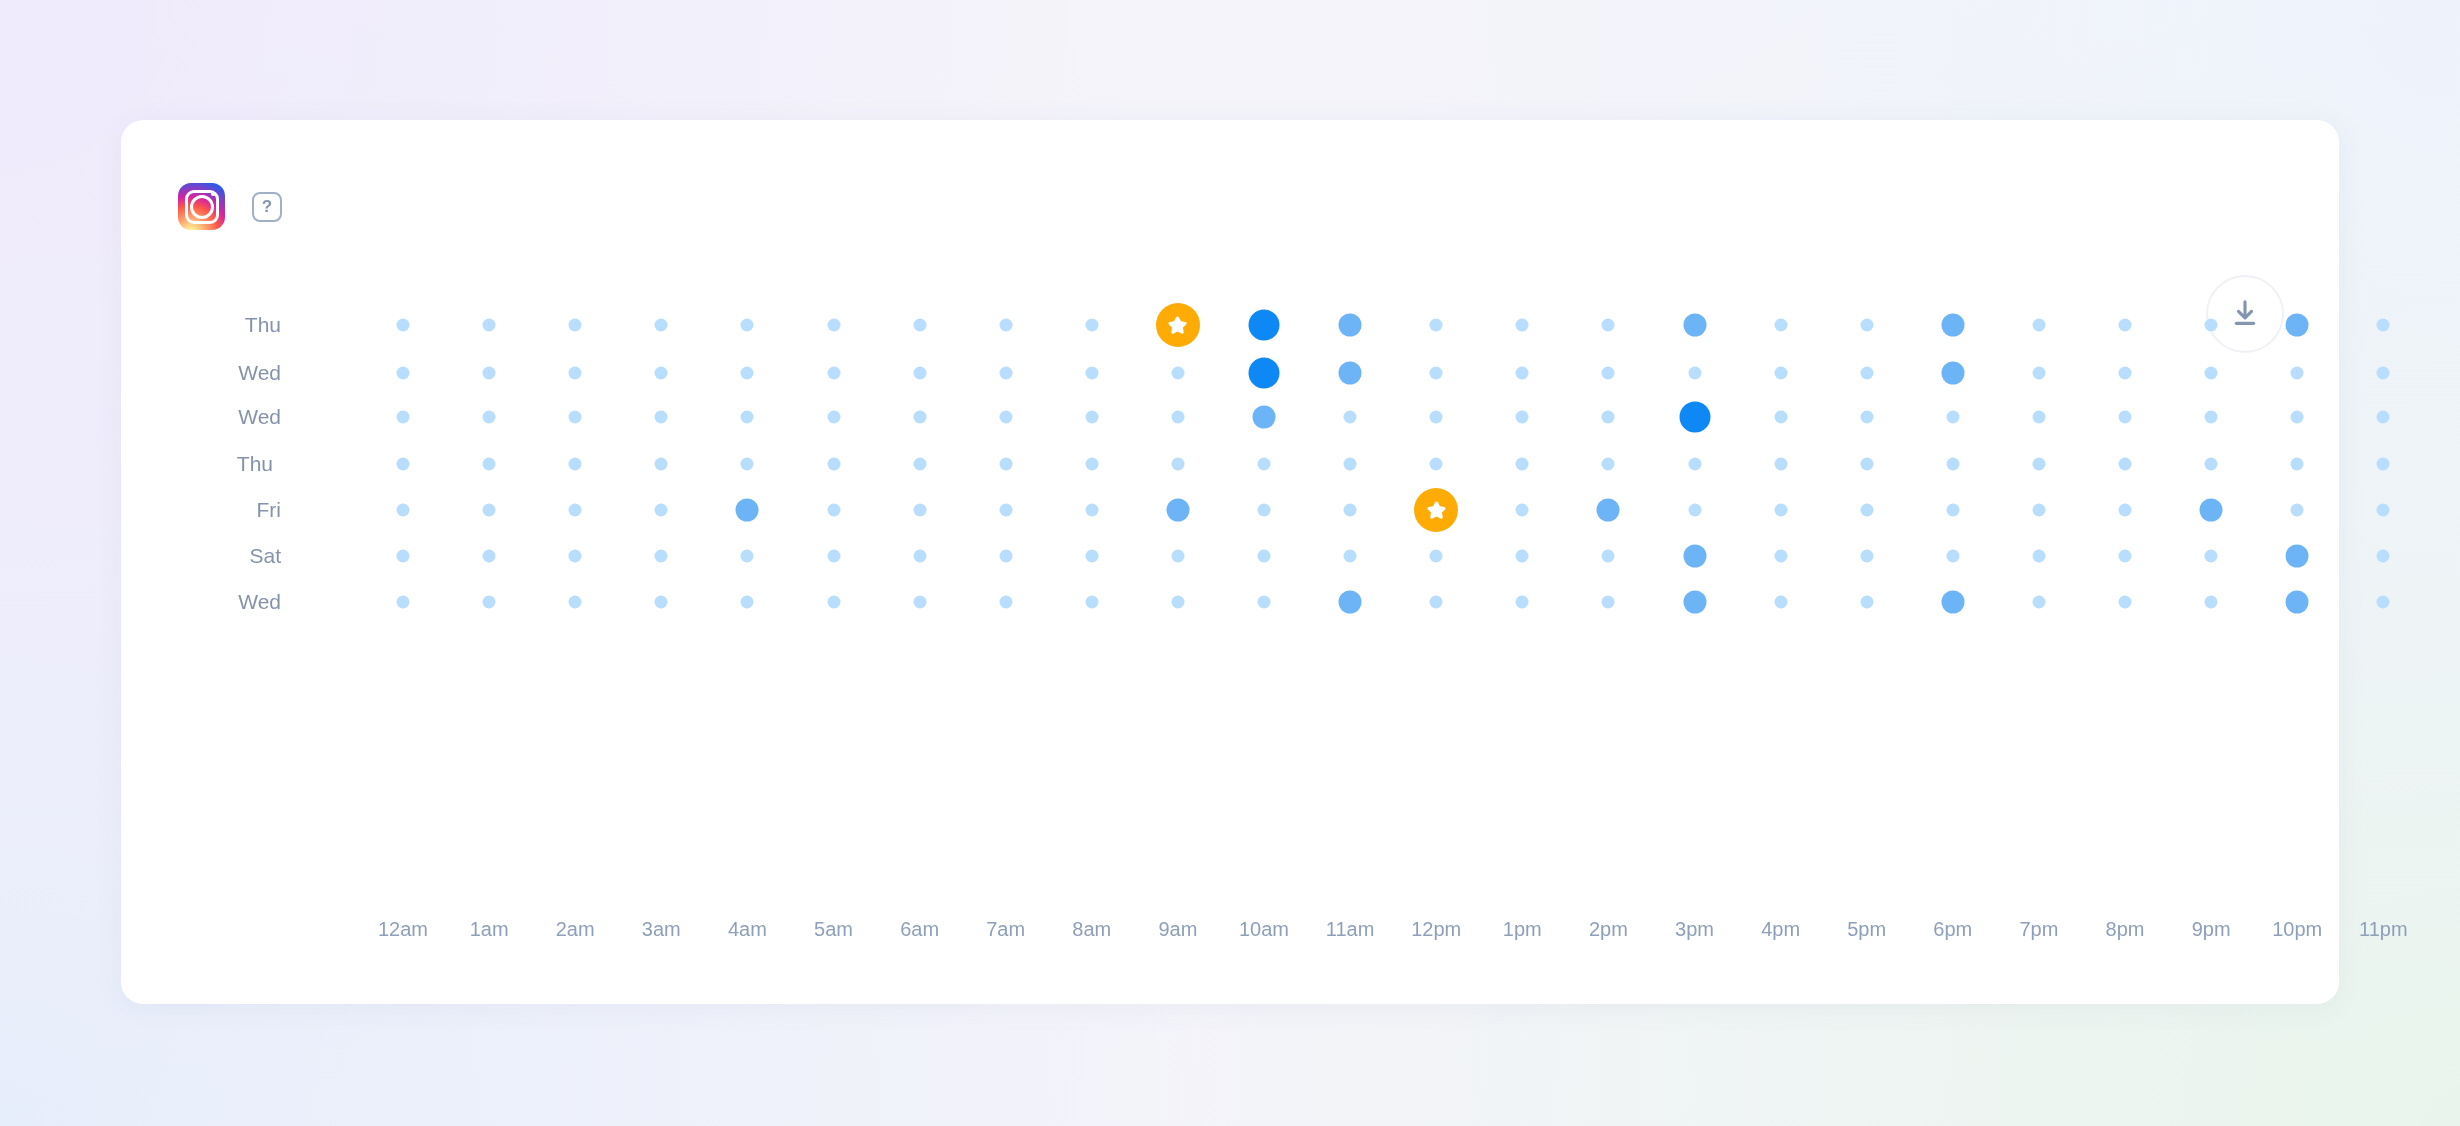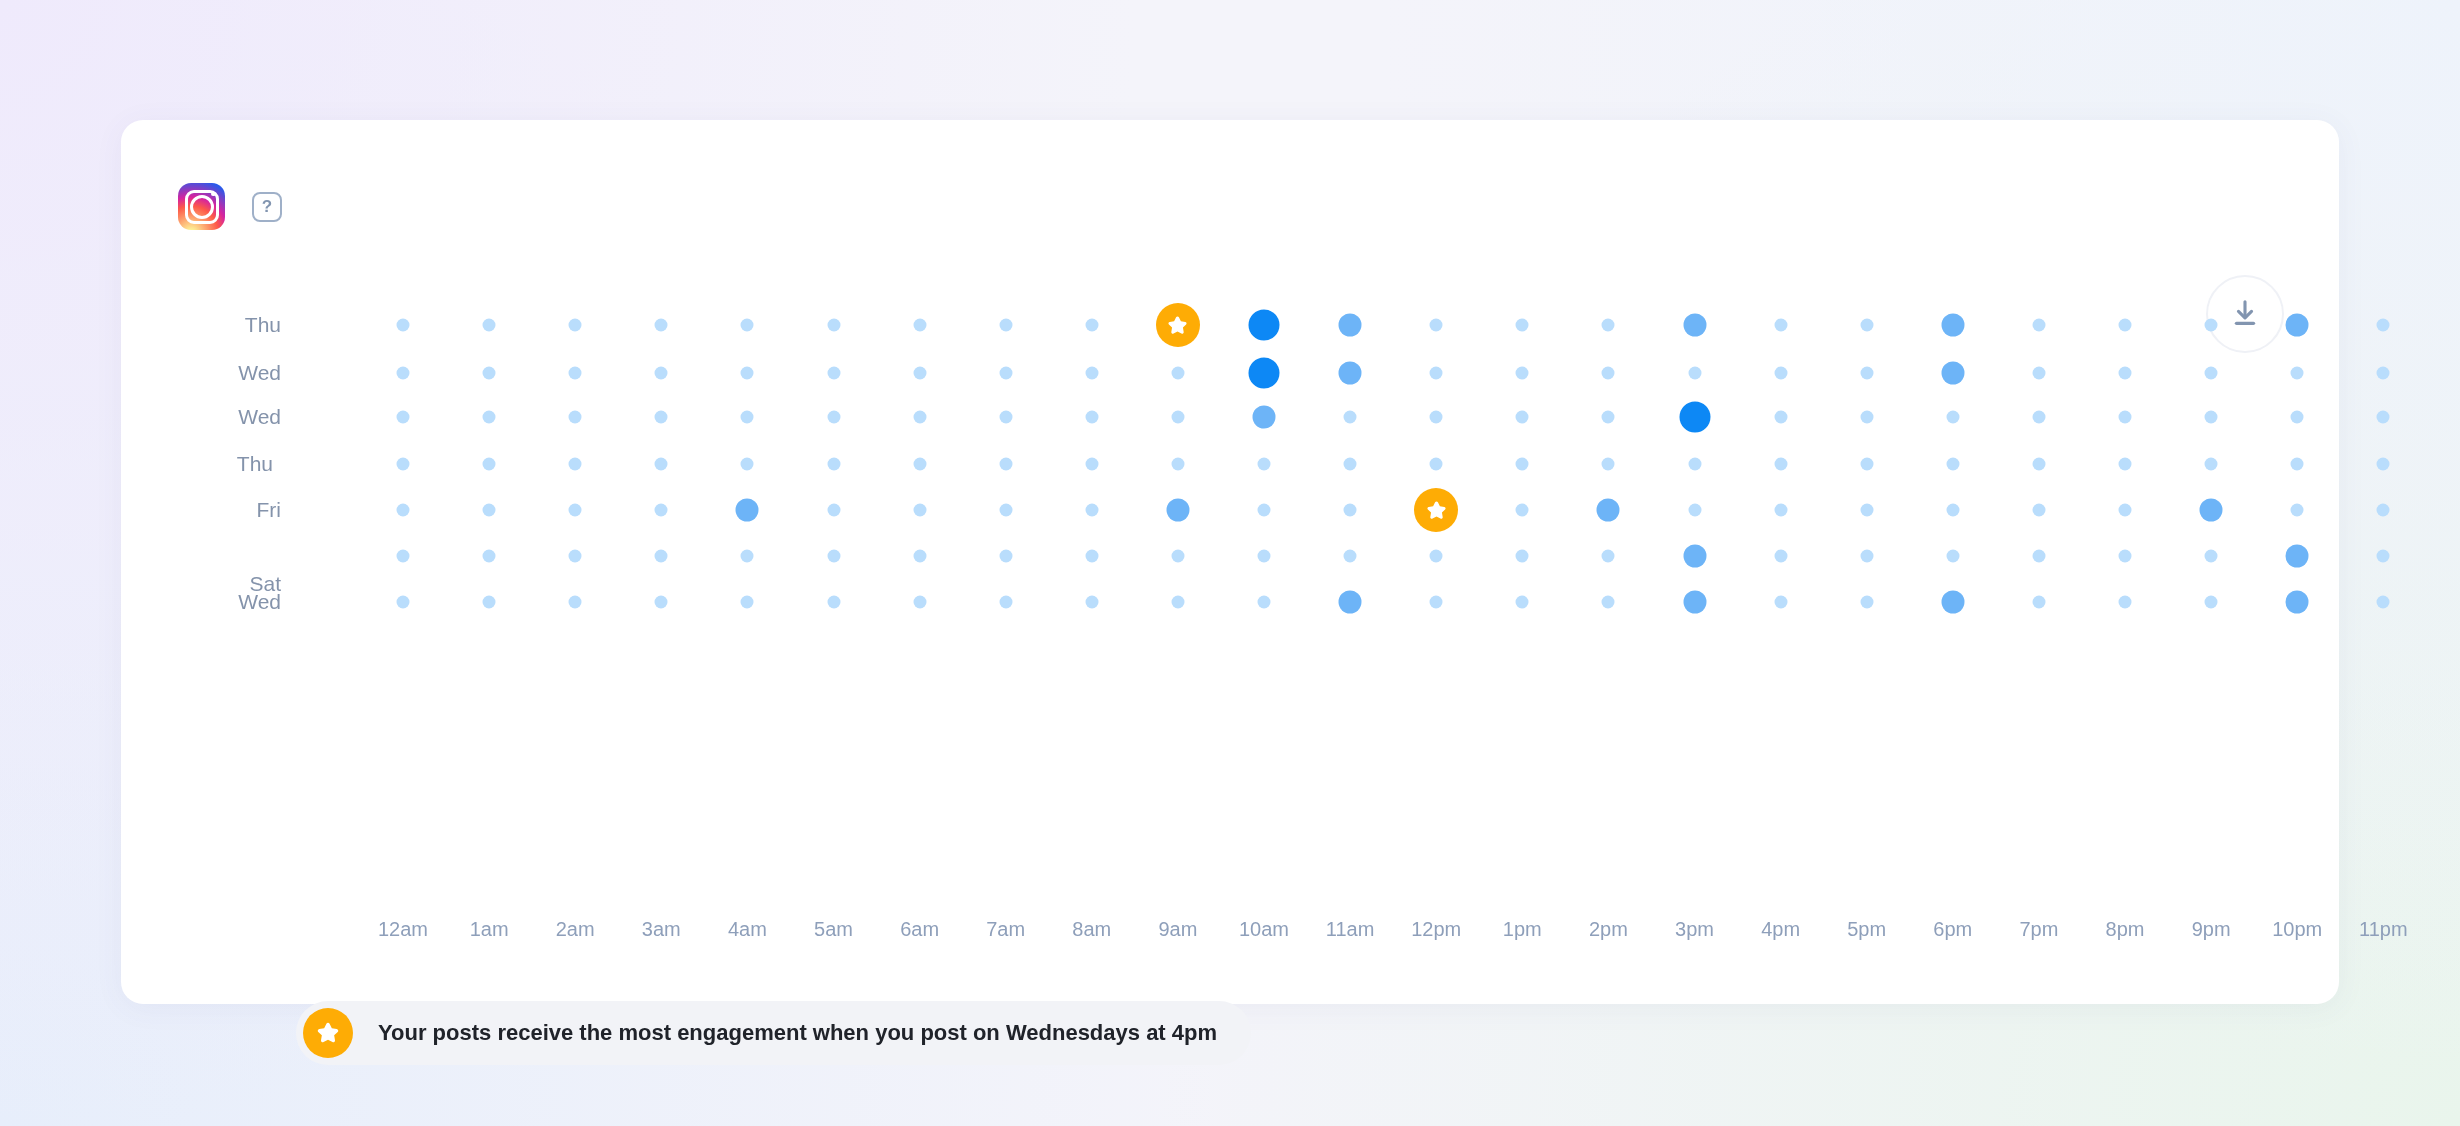--- a/index.html
+++ b/index.html
@@ -365,21 +365,21 @@
       <div class="dot lvl2" style="left: 1487.4px; top: 390px;"></div>
       <div class="dot lvl1" style="left: 1573.5px; top: 390px;"></div>
       <div class="dot lvl1" style="left: 1659.6px; top: 390px;"></div>
       <div class="dot lvl1" style="left: 1745.7px; top: 390px;"></div>
       <div class="dot lvl1" style="left: 1831.8px; top: 390px;"></div>
       <div class="dot lvl1" style="left: 1917.9px; top: 390px;"></div>
       <div class="dot lvl1" style="left: 2004px; top: 390px;"></div>
       <div class="dot lvl2" style="left: 2090.1px; top: 390px;"></div>
       <div class="dot lvl1" style="left: 2176.2px; top: 390px;"></div>
       <div class="dot lvl1" style="left: 2262.3px; top: 390px;"></div>
-      <div class="day-label" style="top: 436px; left: 40px; margin-top: 28px;">Sat</div>
+      <div class="day-label" style="top: 436px; left: 40px;">Sat</div>
       <div class="dot lvl1" style="left: 282px; top: 436px;"></div>
       <div class="dot lvl1" style="left: 368.1px; top: 436px;"></div>
       <div class="dot lvl1" style="left: 454.2px; top: 436px;"></div>
       <div class="dot lvl1" style="left: 540.3px; top: 436px;"></div>
       <div class="dot lvl1" style="left: 626.4px; top: 436px;"></div>
       <div class="dot lvl1" style="left: 712.5px; top: 436px;"></div>
       <div class="dot lvl1" style="left: 798.6px; top: 436px;"></div>
       <div class="dot lvl1" style="left: 884.7px; top: 436px;"></div>
       <div class="dot lvl1" style="left: 970.8px; top: 436px;"></div>
       <div class="dot lvl1" style="left: 1056.9px; top: 436px;"></div>
@@ -441,23 +441,15 @@
       <div class="hour-label" style="left: 1659.6px;">4pm</div>
       <div class="hour-label" style="left: 1745.7px;">5pm</div>
       <div class="hour-label" style="left: 1831.8px; text-align: right;">6pm</div>
       <div class="hour-label" style="left: 1917.9px;">7pm</div>
       <div class="hour-label" style="left: 2004px;">8pm</div>
       <div class="hour-label" style="left: 2090.1px;">9pm</div>
       <div class="hour-label" style="left: 2176.2px;">10pm</div>
       <div class="hour-label" style="left: 2262.3px;">11pm</div>
     </div>
 
-  <div class="insight-pill">
-    <div class="insight-star">
-      <svg width="26" height="26" viewBox="0 0 24 24" fill="#ffffff">
-        <path d="M12 2.6c.62 0 1.19.35 1.47.9l2.07 4.1 4.55.66c.6.09 1.1.51 1.29 1.09.19.58.03 1.22-.4 1.64l-3.3 3.19.78 4.51c.1.6-.14 1.21-.64 1.57-.5.36-1.15.4-1.69.12L12 18.25l-4.13 2.13c-.54.28-1.19.24-1.69-.12-.5-.36-.74-.97-.64-1.57l.78-4.51-3.3-3.19c-.43-.42-.59-1.06-.4-1.64.19-.58.69-1 1.29-1.09l4.55-.66 2.07-4.1c.28-.55.85-.9 1.47-.9z"></path>
-      </svg>
-    </div>
-    <div class="insight-text">Your posts receive the most engagement when you post on Wednesdays at 4pm</div>
-  </div>
 
 
 </div>
 
 </body></html>

